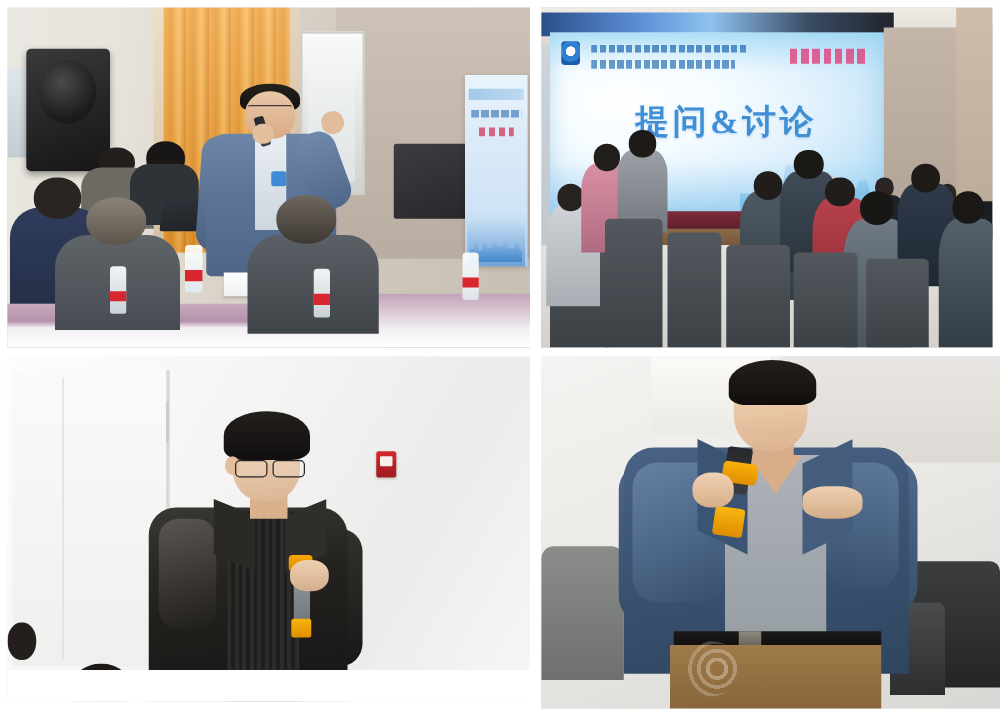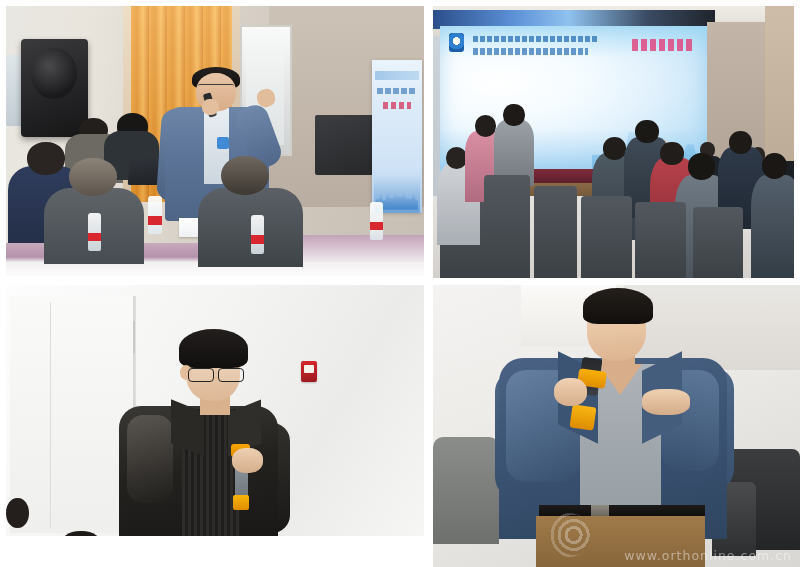--- a/index.html
+++ b/index.html
@@ -332,20 +332,21 @@
     <div class="tr-wallr"></div>
     <div class="tr-wallr2"></div>
 
     <div class="tr-screen"></div>
     <div class="tr-screen-hz"></div>
     <div class="tr-screen-skyline"></div>
     <div class="tr-logo"></div>
     <div class="tr-hdr1"></div>
     <div class="tr-hdr2"></div>
     <div class="tr-pink"></div>
+    <div class="tr-title">提问&amp;讨论</div>
 
     <div class="tr-stage"></div>
     <div class="tr-stage2"></div>
     <div class="tr-floor"></div>
 
     <div class="tr-pb1"></div>
     <div class="tr-panel-head tr-ph1"></div>
     <div class="tr-pb2"></div>
     <div class="tr-panel-head tr-ph2"></div>
     <div class="tr-pb3"></div>
@@ -443,17 +444,16 @@
     <div class="br-mic-top"></div>
     <div class="br-mic-bot"></div>
     <div class="br-hand-l"></div>
     <div class="br-hand-r"></div>
     <div class="br-belt"></div>
     <div class="br-buckle"></div>
     <div class="br-pants"></div>
 
     <div class="wm">
       <div class="wm-swirl"></div>
-      <div class="wm-url">www.orthonline.com.cn</div>
     </div>
   </div>
 
 </div>
 
 </body></html>

